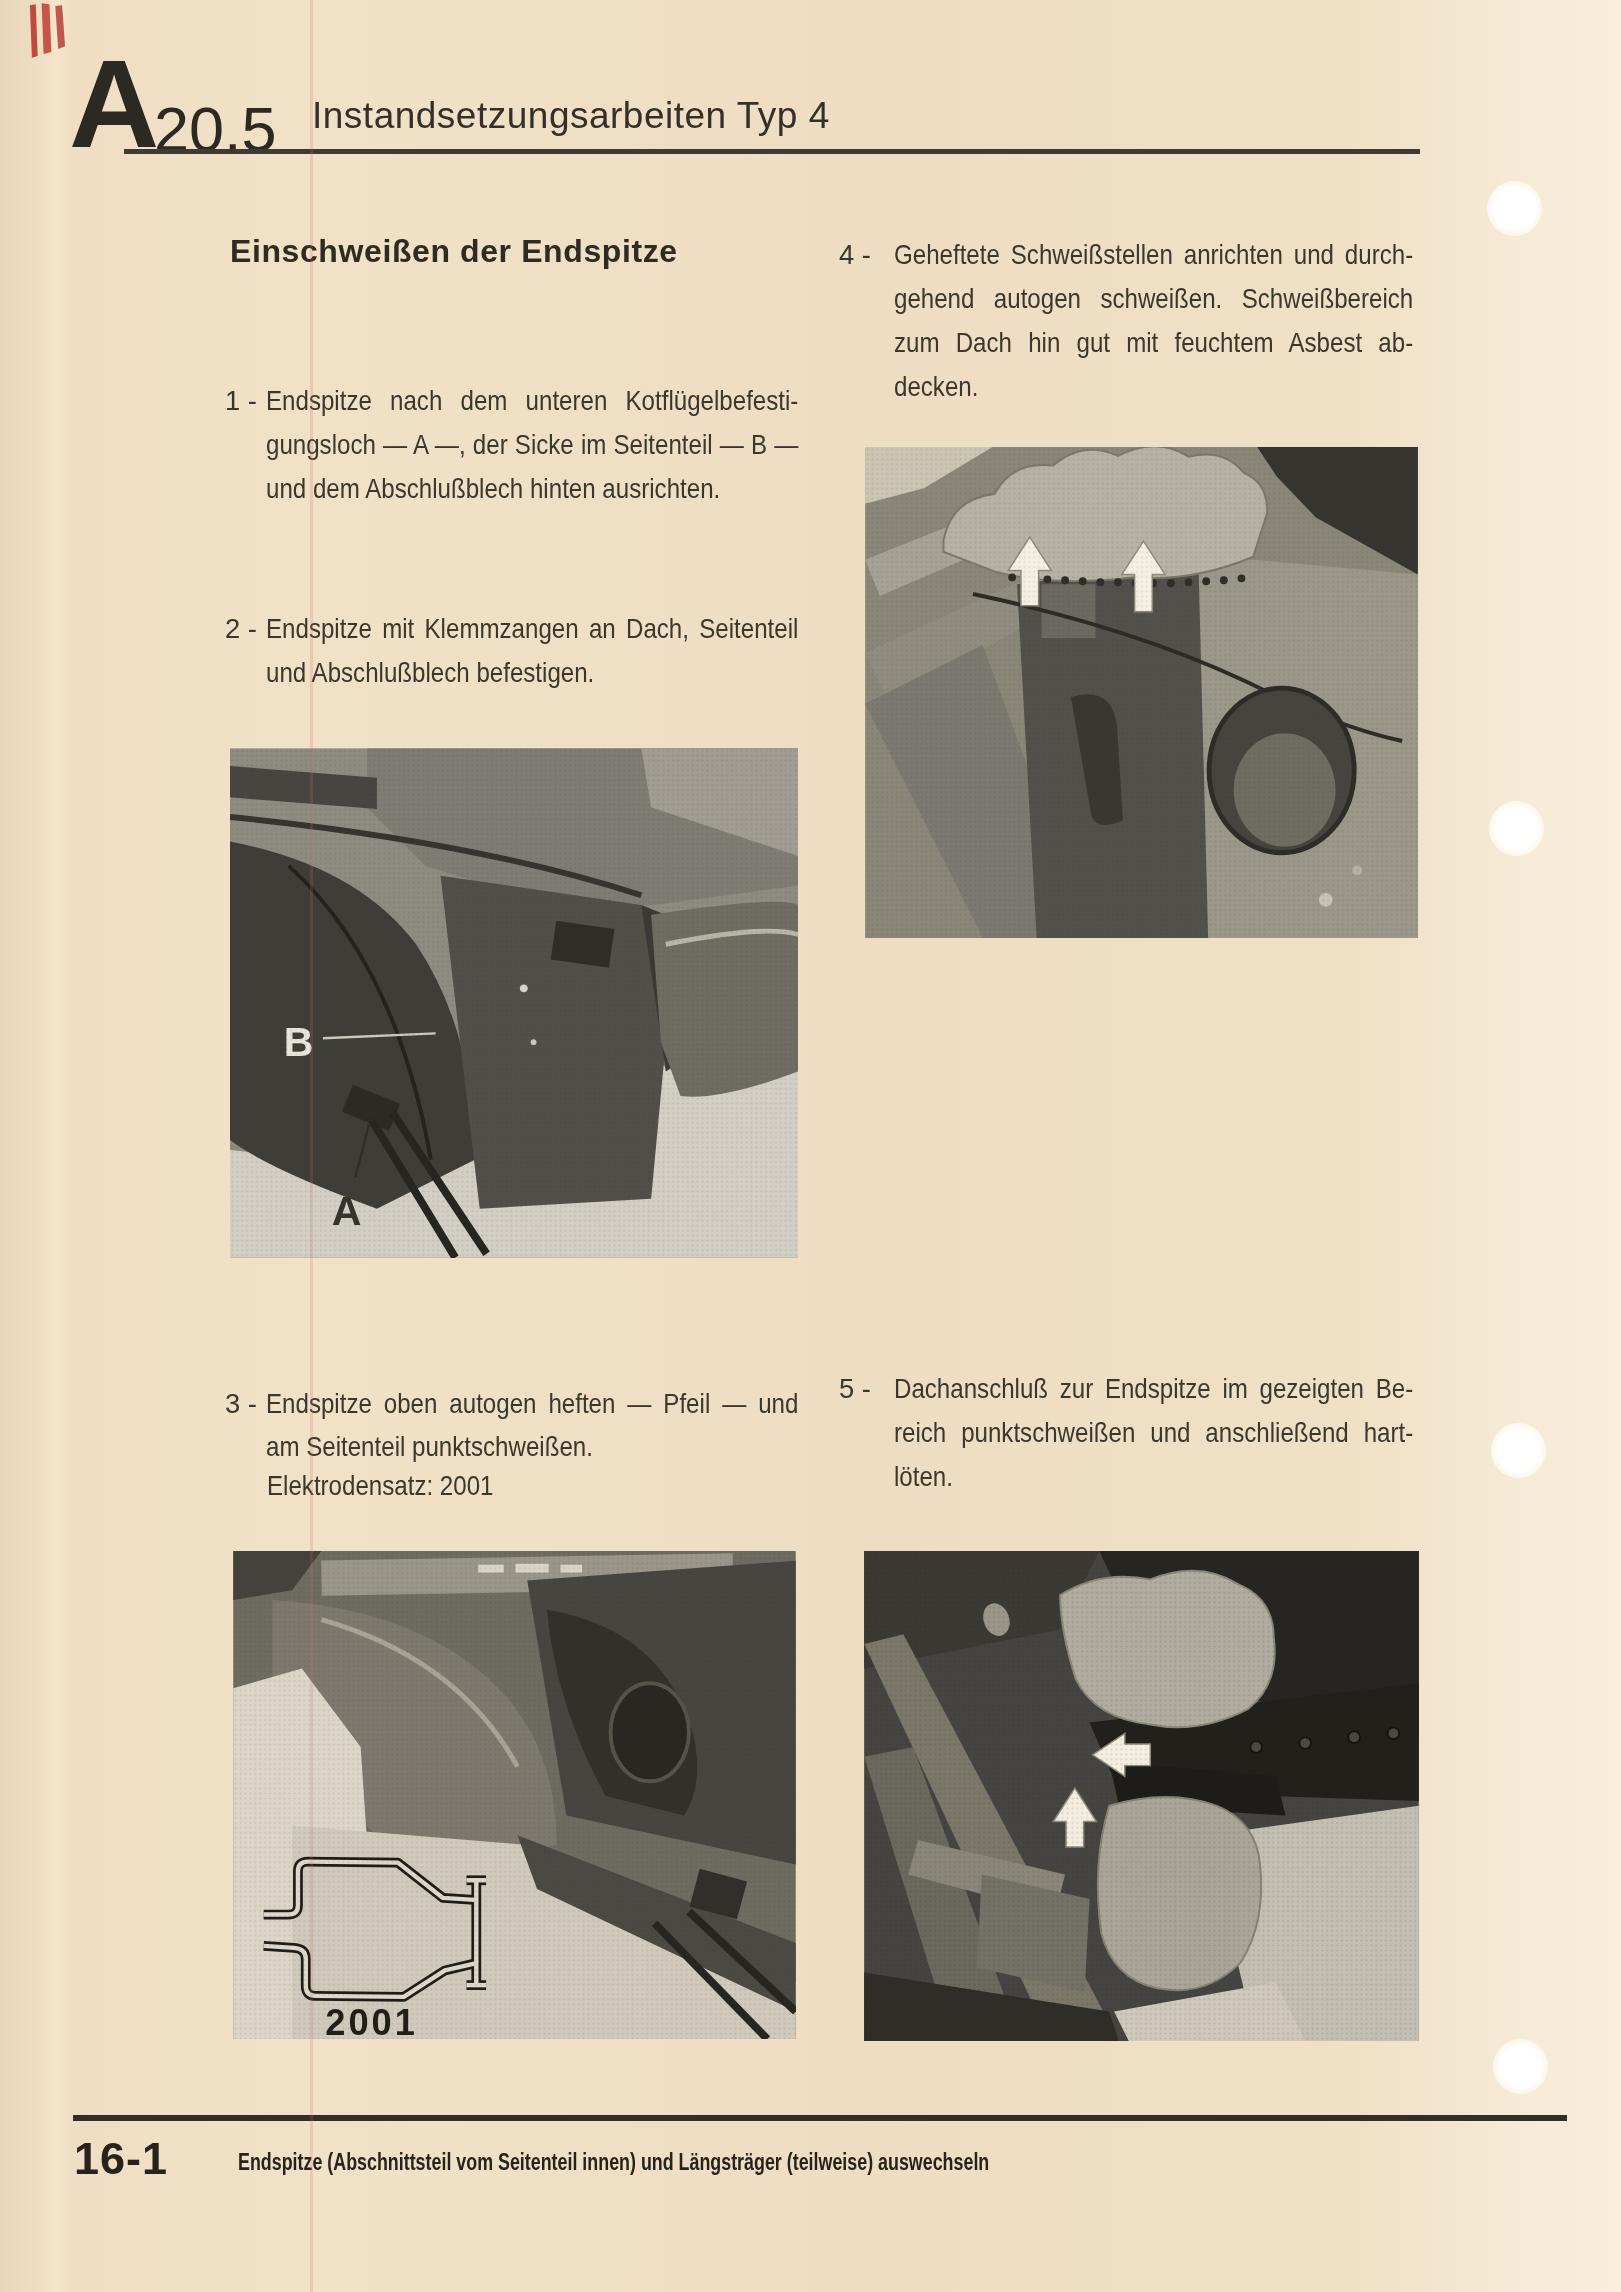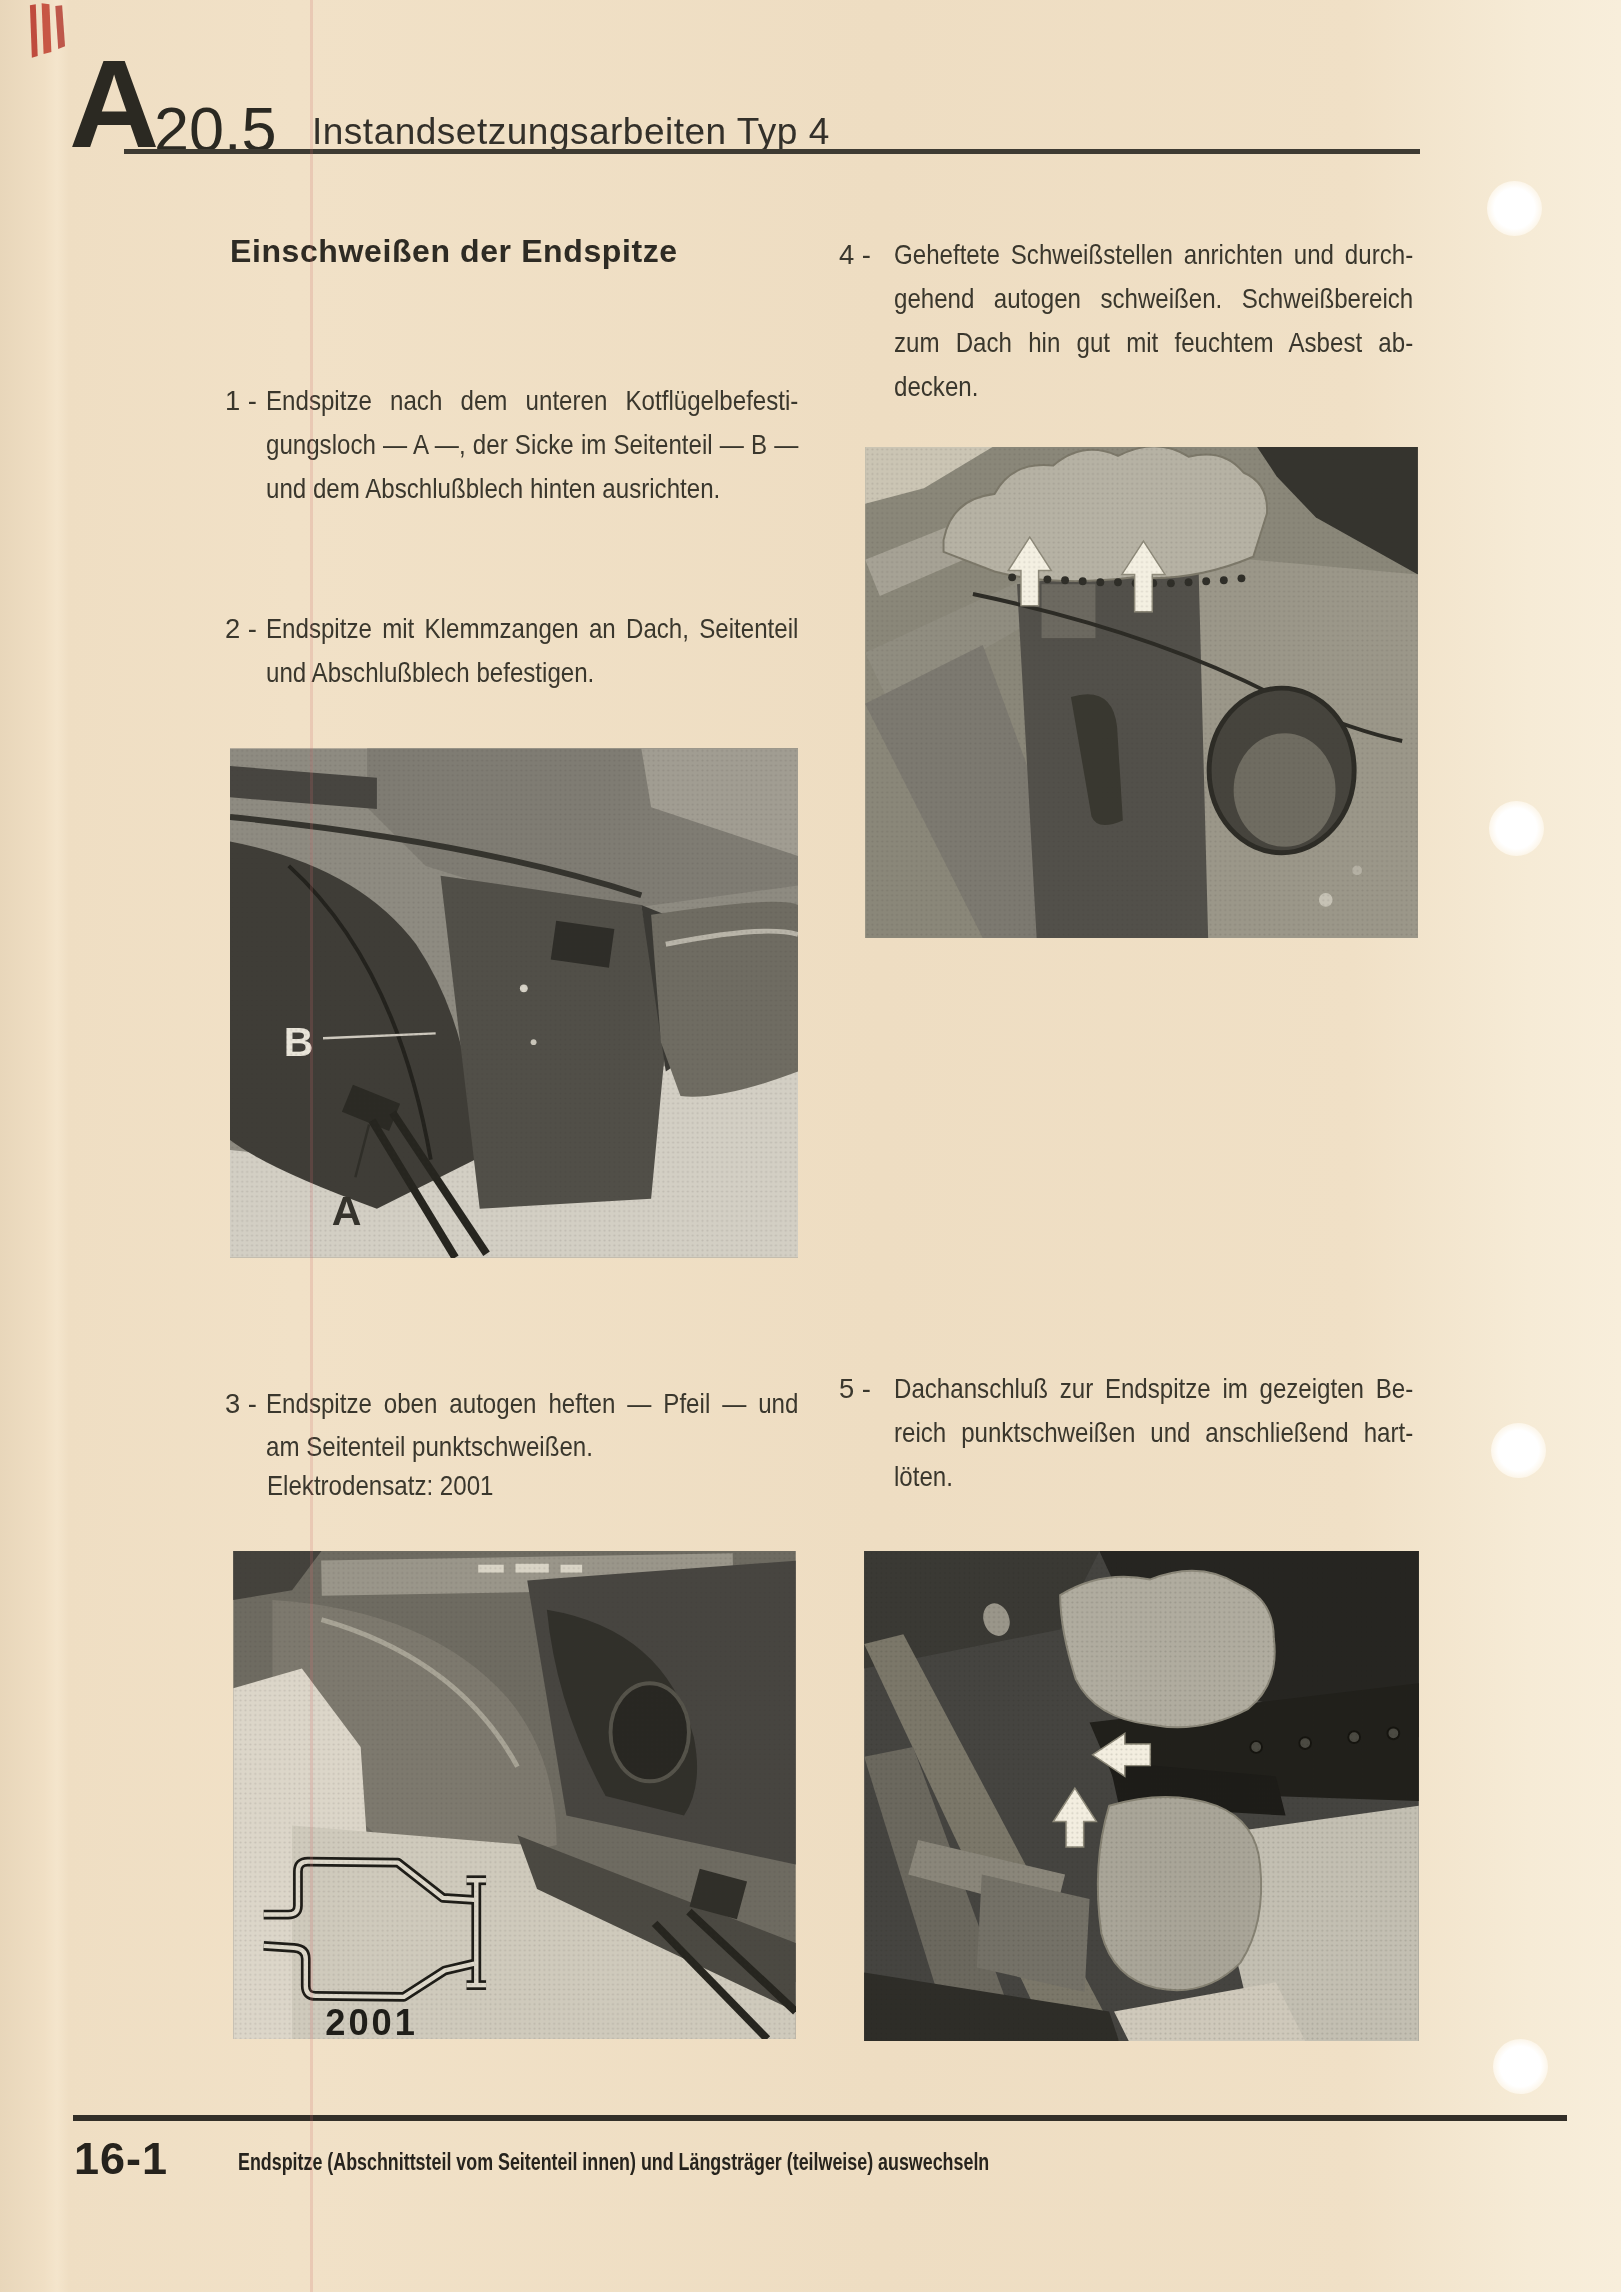--- a/index.html
+++ b/index.html
@@ -7,21 +7,21 @@
     position:relative;width:1621px;height:2293px;overflow:hidden;
     font-family:"Liberation Sans",sans-serif;color:#3b382e;
     background:
       linear-gradient(90deg,#e8d6ba 0px,#f0dfc4 44px,#f4e5cc 57px,#efdec3 69px,
         #f1e1c7 294px,#eeddc2 882px,#f0e0c6 1353px,#f6ebd6 1529px,#f8eedb 1621px);
   }
   .abs{position:absolute;}
   
   .code-letter{left:69px;top:41px;font-size:125px;line-height:1;font-weight:bold;color:#2b2922;letter-spacing:-2.9px;}
   .code-number{left:154px;top:98px;font-size:63px;line-height:1;font-weight:normal;color:#2b2922;}
-  .header-title{left:312px;top:97px;font-size:37px;line-height:1;color:#33302a;letter-spacing:0.5px;margin-top:16px;}
+  .header-title{left:312px;top:97px;font-size:37px;line-height:1;color:#33302a;letter-spacing:0.5px;}
   .header-rule{left:124px;top:149px;width:1296px;height:4.9px;background:#3e3b33;}
   
   .section-heading{left:230px;top:233px;font-size:32px;font-weight:bold;color:#2e2b24;letter-spacing:0.6px;margin:0;}
   
   .step{position:absolute;display:flex;align-items:flex-start;font-size:27.4px;line-height:44px;color:#3a372d;}
   .step .num{flex:none;white-space:nowrap;}
   .step.lcol .num{width:41px;}
   .step.rcol .num{width:55px;}
   .step .text{flex:none;text-align:justify;transform:scaleX(0.88);transform-origin:0 0;}
   .step.lcol .text{width:605px;}

